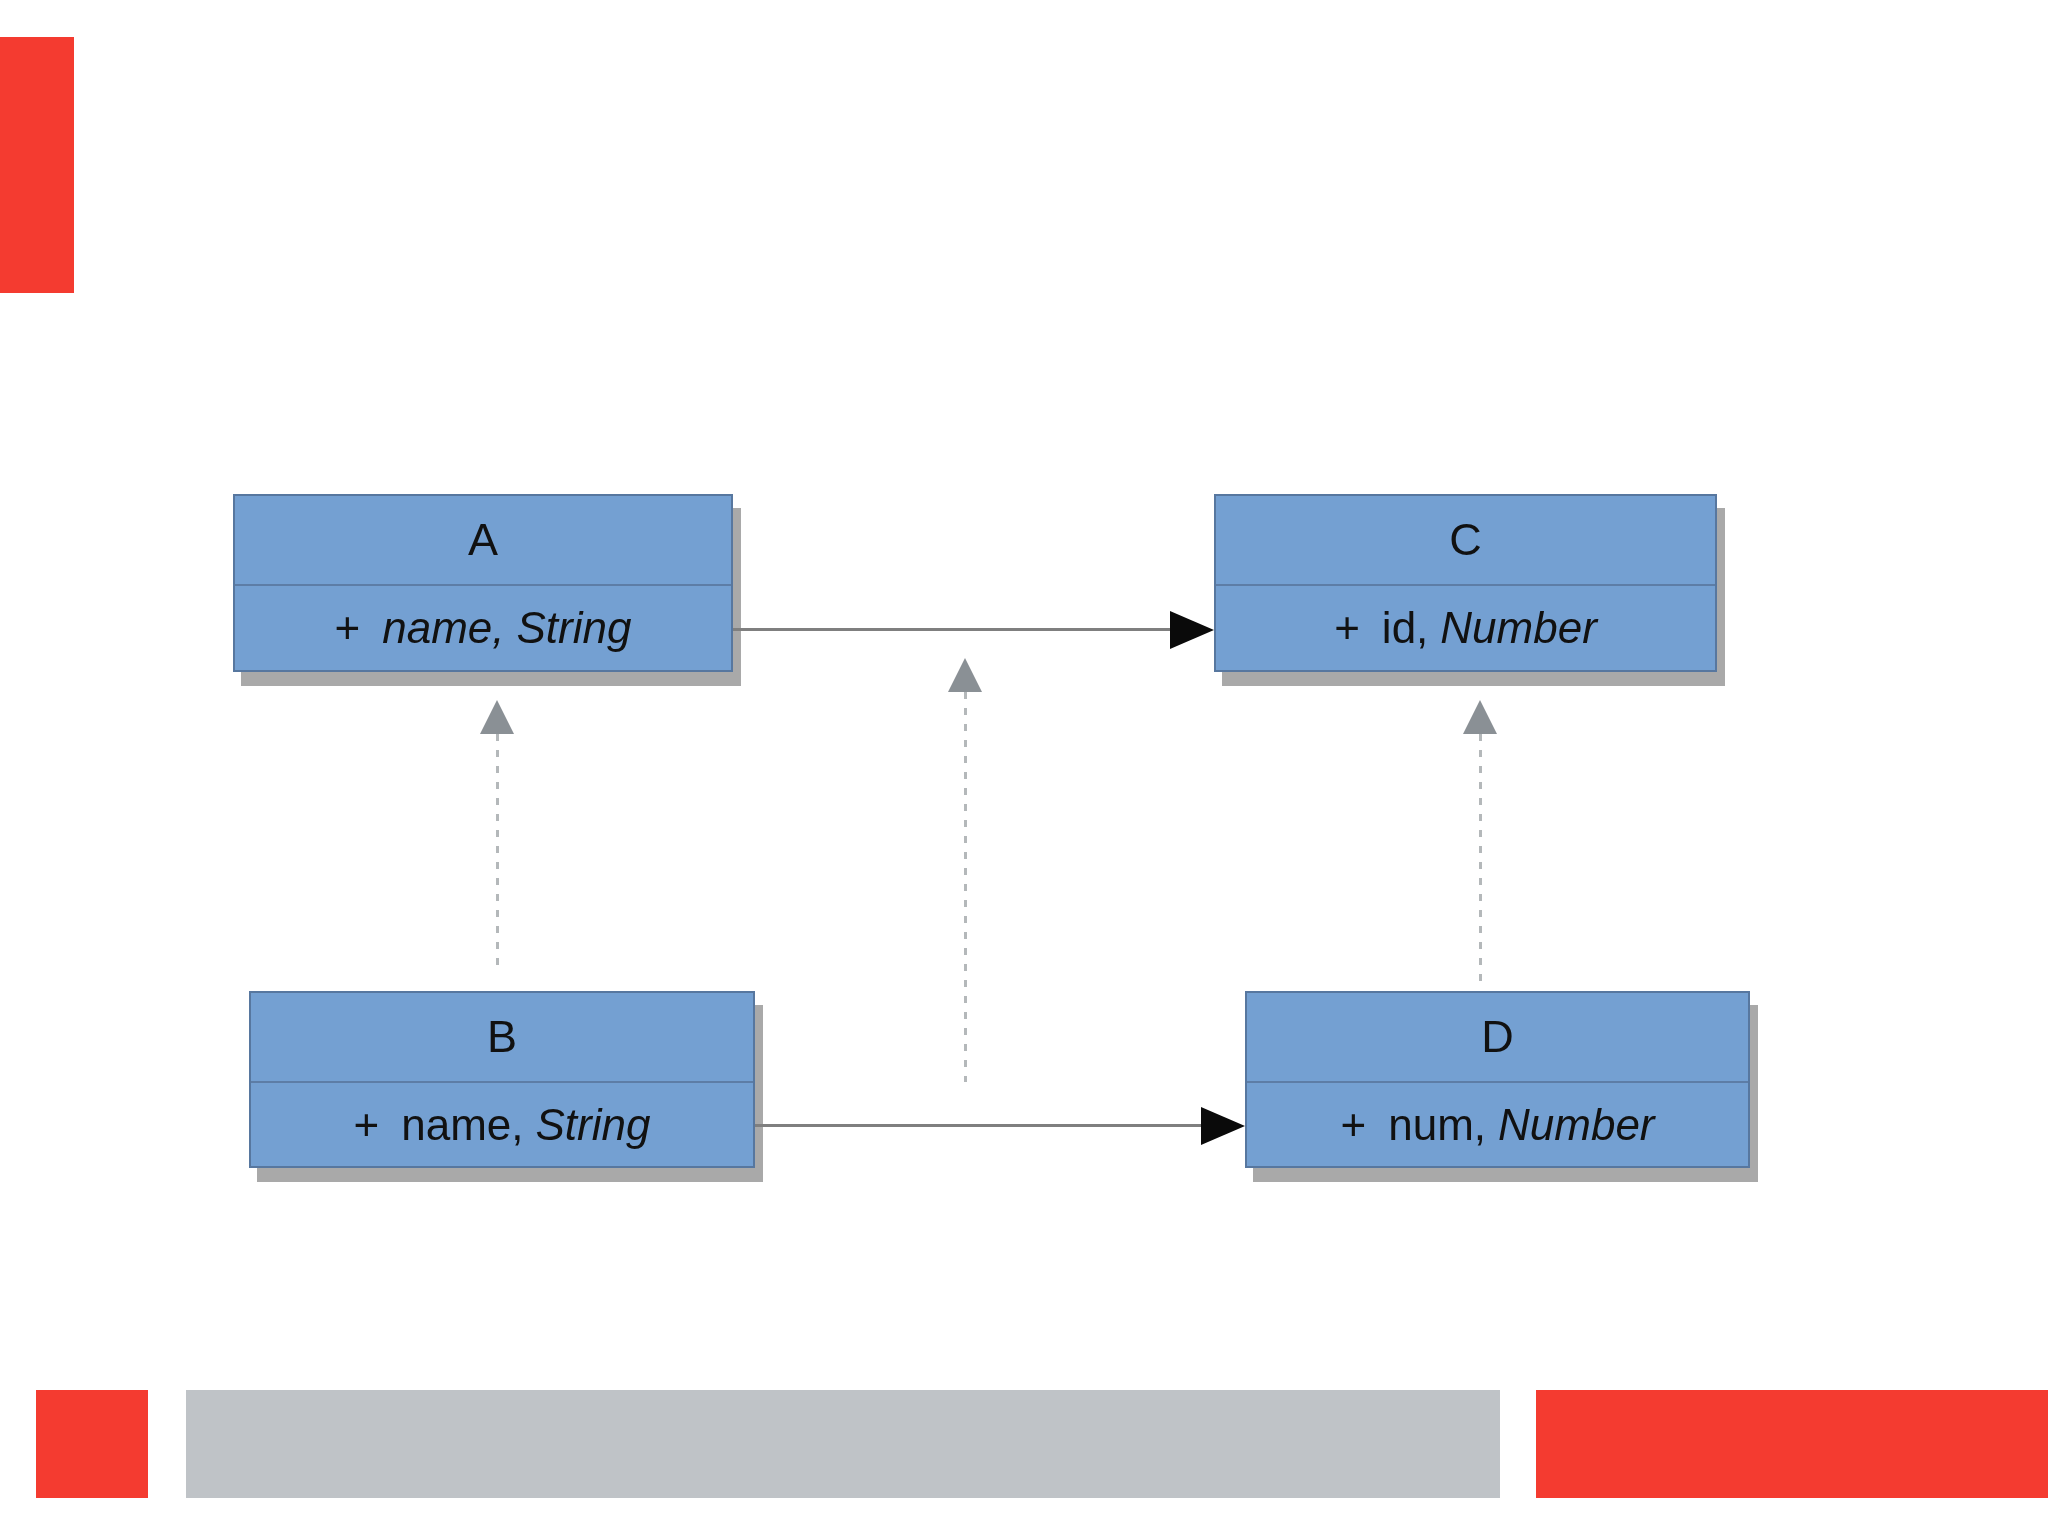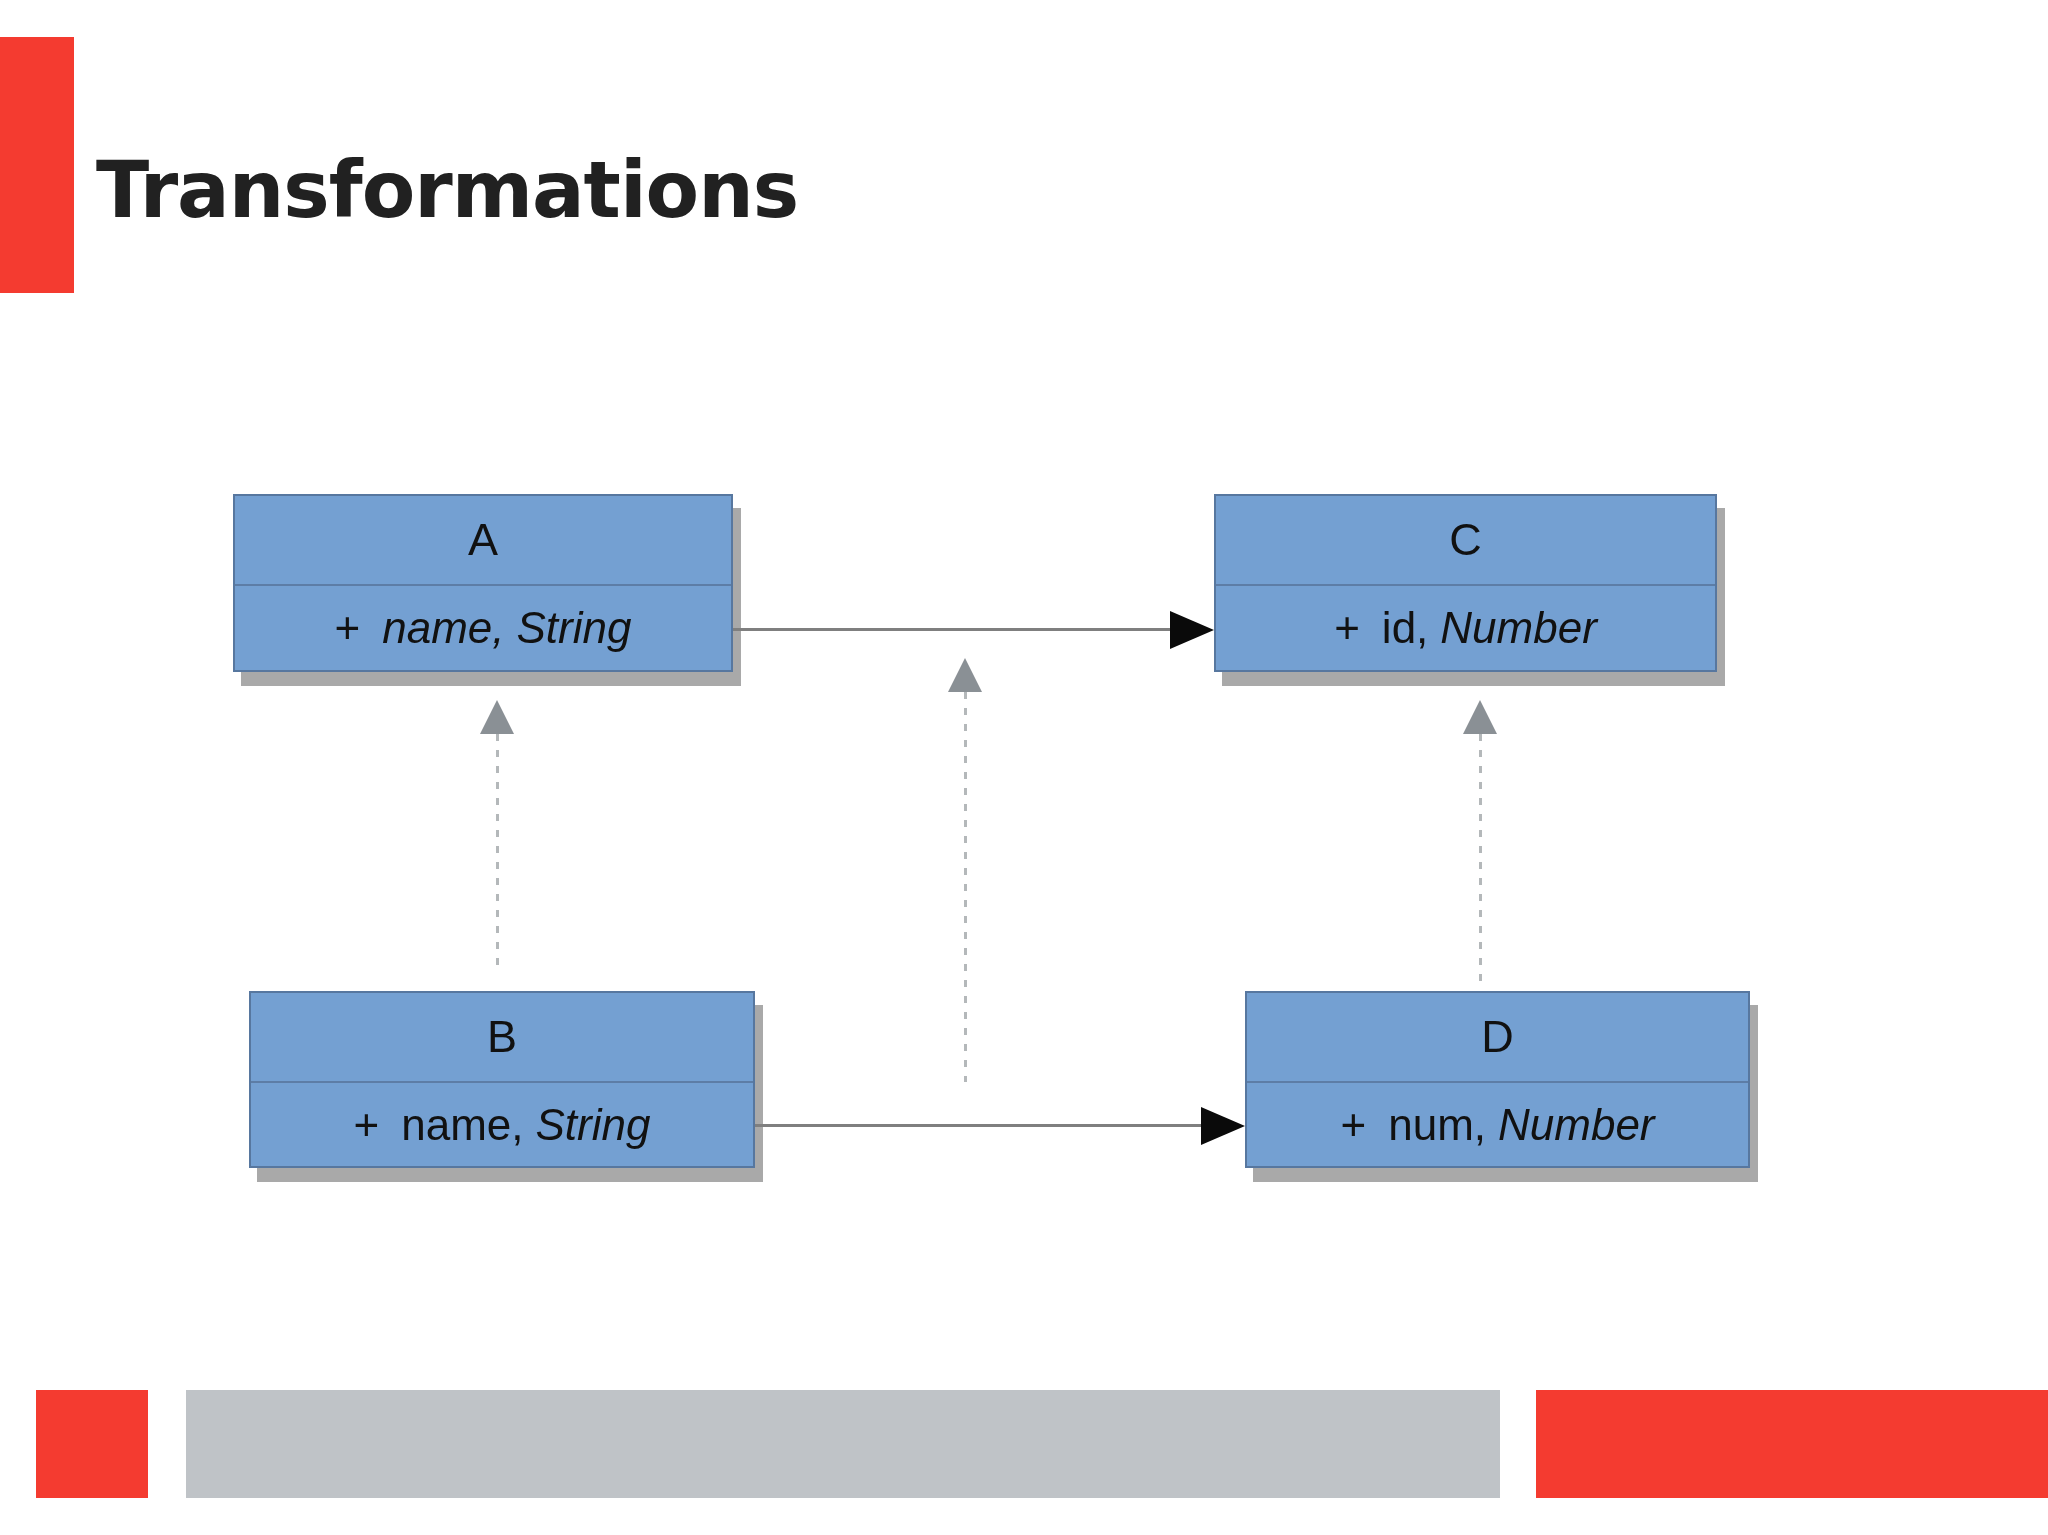--- a/index.html
+++ b/index.html
@@ -81,21 +81,20 @@
     background:var(--accent-red);
   }
 </style>
 </head>
 <body>
 
 <div class="slide">
 
   <div class="accent-top"></div>
 
-  <h1 class="title">Transformations</h1>
 
   <div class="box-shadow" style="left:241px;top:508px;width:500px;height:178px;"></div>
   <div class="class-box" style="left:233px;top:494px;width:500px;height:178px;">
     <div class="class-header">A</div>
     <div class="class-attr"><span class="attr-plus">+</span><span class="attr-name italic">name,</span><span class="attr-type italic">String</span></div>
   </div>
 
   <div class="box-shadow" style="left:1222px;top:508px;width:503px;height:178px;"></div>
   <div class="class-box" style="left:1214px;top:494px;width:503px;height:178px;">
     <div class="class-header">C</div>

